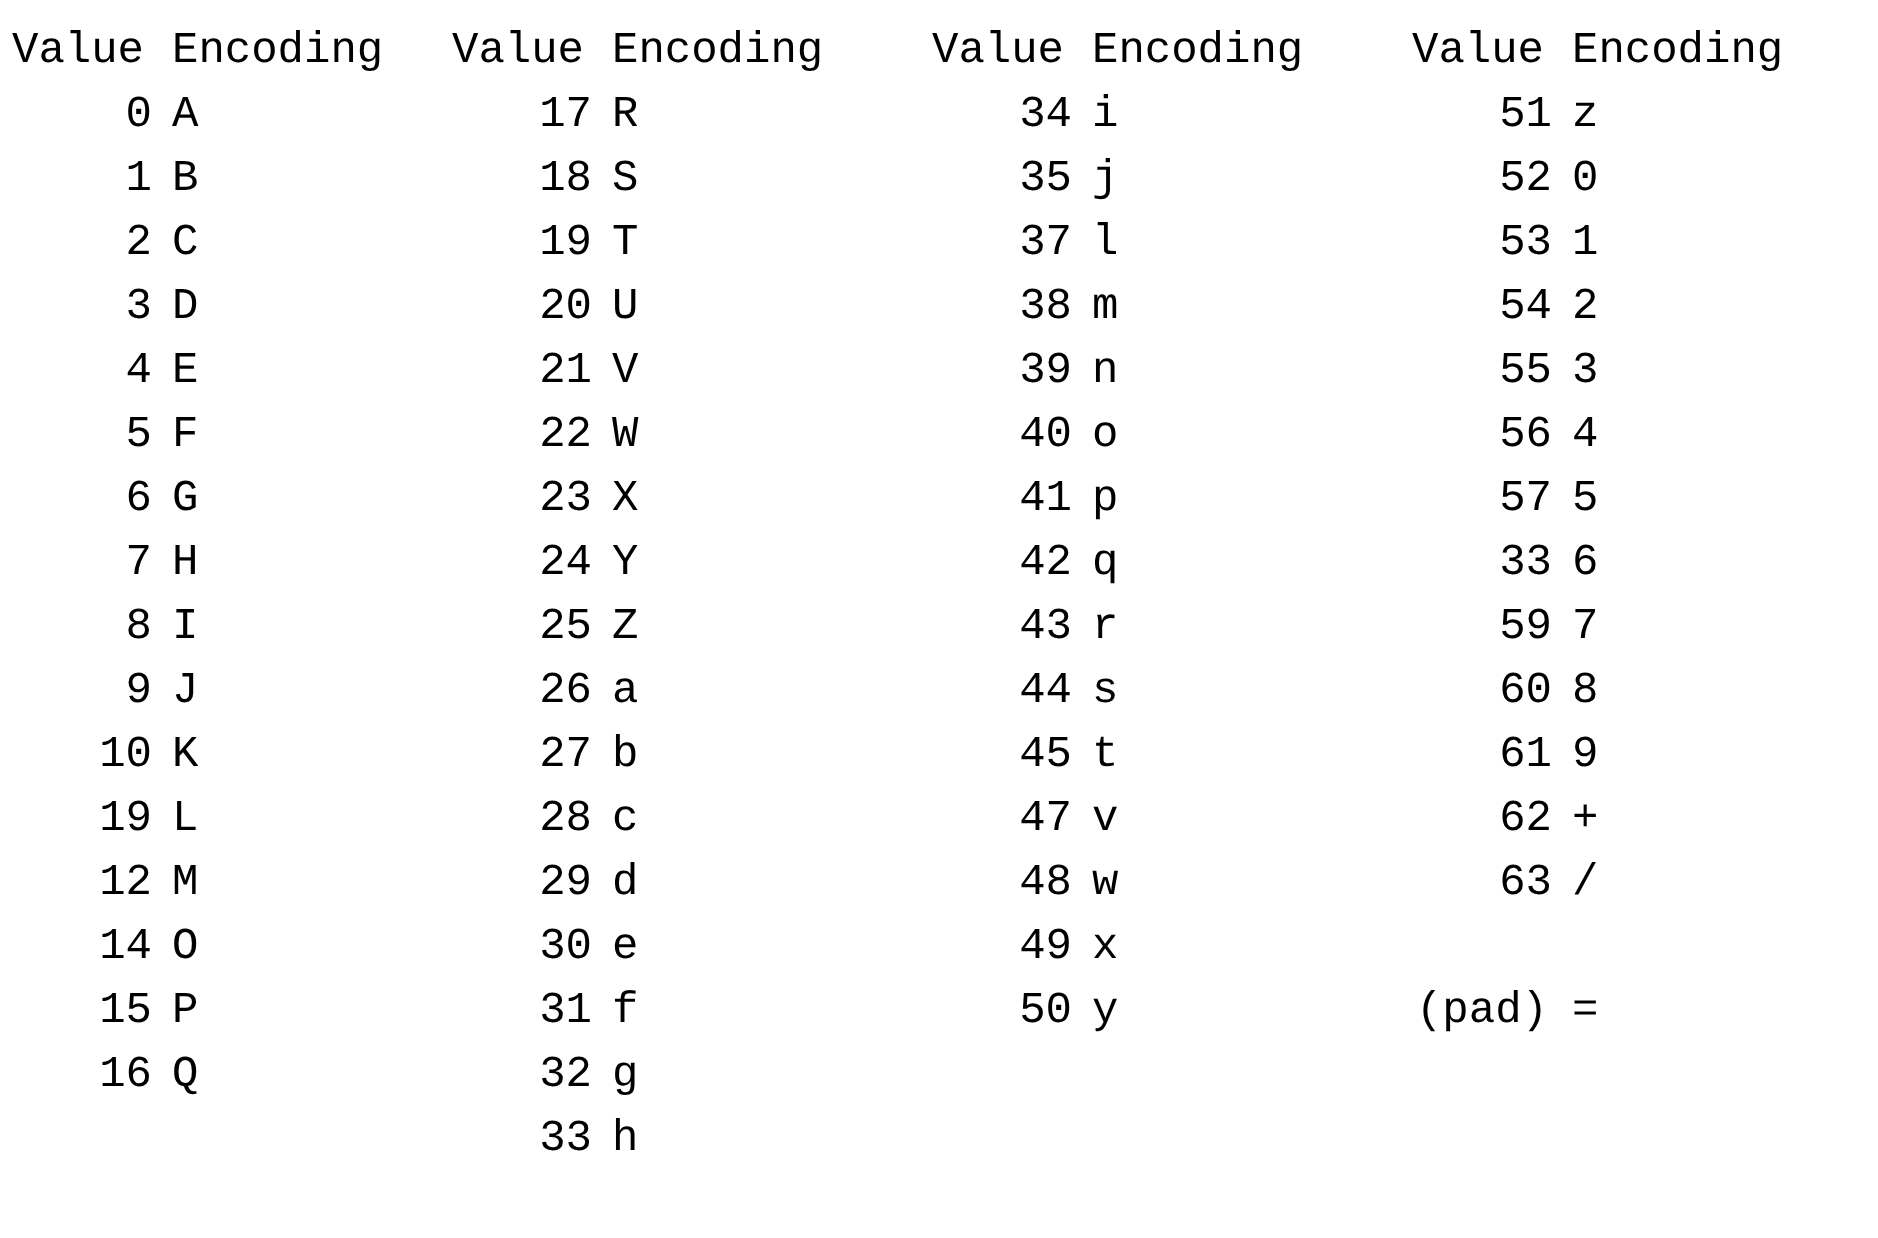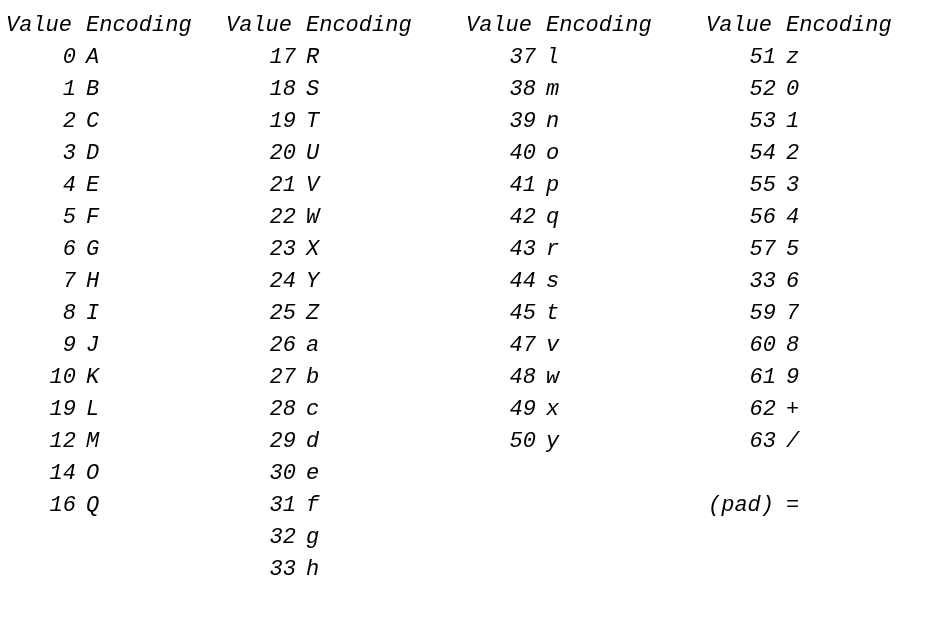--- a/index.html
+++ b/index.html
@@ -8,21 +8,20 @@
       font-family: "MS Mincho", "SimSun", "Courier New", monospace;
       font-size: 22px;
       background: #fff;
       color: #000;
       width: 939px;
       box-sizing: border-box;
     }
     .table {
       display: flex;
       gap: 0;
-      font-style: italic;
     }
     .col {
       display: flex;
       flex-direction: column;
     }
     .row {
       display: flex;
       line-height: 32px;
       height: 32px;
       white-space: pre;
@@ -71,20 +70,21 @@
     <div class="row"><span class="value">4</span><span class="enc">E</span></div>
     <div class="row"><span class="value">5</span><span class="enc">F</span></div>
     <div class="row"><span class="value">6</span><span class="enc">G</span></div>
     <div class="row"><span class="value">7</span><span class="enc">H</span></div>
     <div class="row"><span class="value">8</span><span class="enc">I</span></div>
     <div class="row"><span class="value">9</span><span class="enc">J</span></div>
     <div class="row"><span class="value">10</span><span class="enc">K</span></div>
     <div class="row"><span class="value">19</span><span class="enc">L</span></div>
     <div class="row"><span class="value">12</span><span class="enc">M</span></div>
     <div class="row"><span class="value">14</span><span class="enc">O</span></div>
+    <div class="row"><span class="value">15</span><span class="enc">P</span></div>
     <div class="row"><span class="value">16</span><span class="enc">Q</span></div>
   </div>
 
   <div class="col c2">
     <div class="row header">
       <span class="value">Value</span>
       <span class="enc">Encoding</span>
     </div>
     <div class="row"><span class="value">17</span><span class="enc">R</span></div>
     <div class="row"><span class="value">18</span><span class="enc">S</span></div>
@@ -103,20 +103,22 @@
     <div class="row"><span class="value">31</span><span class="enc">f</span></div>
     <div class="row"><span class="value">32</span><span class="enc">g</span></div>
     <div class="row"><span class="value">33</span><span class="enc">h</span></div>
   </div>
 
   <div class="col c3">
     <div class="row header">
       <span class="value">Value</span>
       <span class="enc">Encoding</span>
     </div>
+    <div class="row"><span class="value">34</span><span class="enc">i</span></div>
+    <div class="row"><span class="value">35</span><span class="enc">j</span></div>
     <div class="row"><span class="value">37</span><span class="enc">l</span></div>
     <div class="row"><span class="value">38</span><span class="enc">m</span></div>
     <div class="row"><span class="value">39</span><span class="enc">n</span></div>
     <div class="row"><span class="value">40</span><span class="enc">o</span></div>
     <div class="row"><span class="value">41</span><span class="enc">p</span></div>
     <div class="row"><span class="value">42</span><span class="enc">q</span></div>
     <div class="row"><span class="value">43</span><span class="enc">r</span></div>
     <div class="row"><span class="value">44</span><span class="enc">s</span></div>
     <div class="row"><span class="value">45</span><span class="enc">t</span></div>
     <div class="row"><span class="value">47</span><span class="enc">v</span></div>

